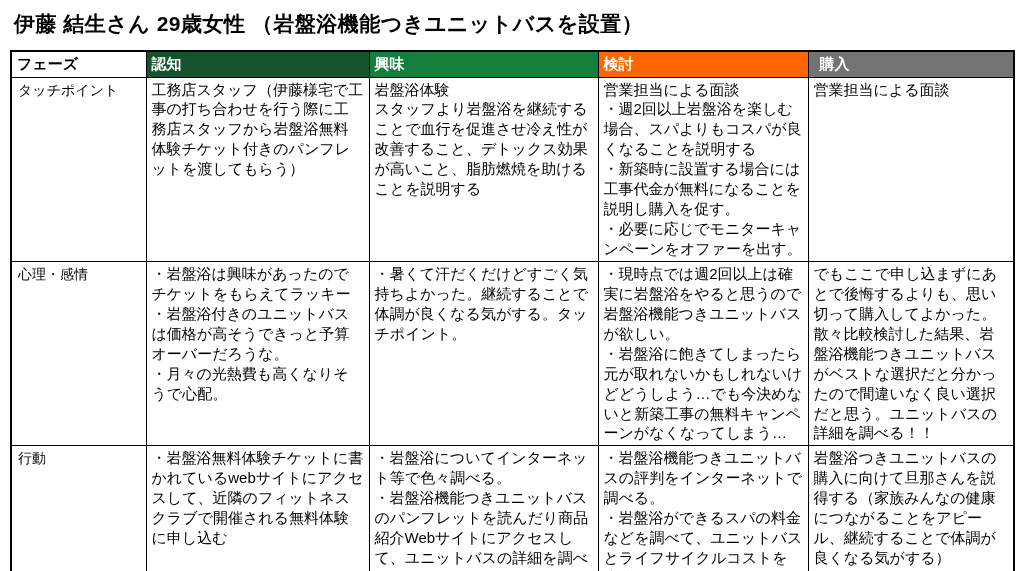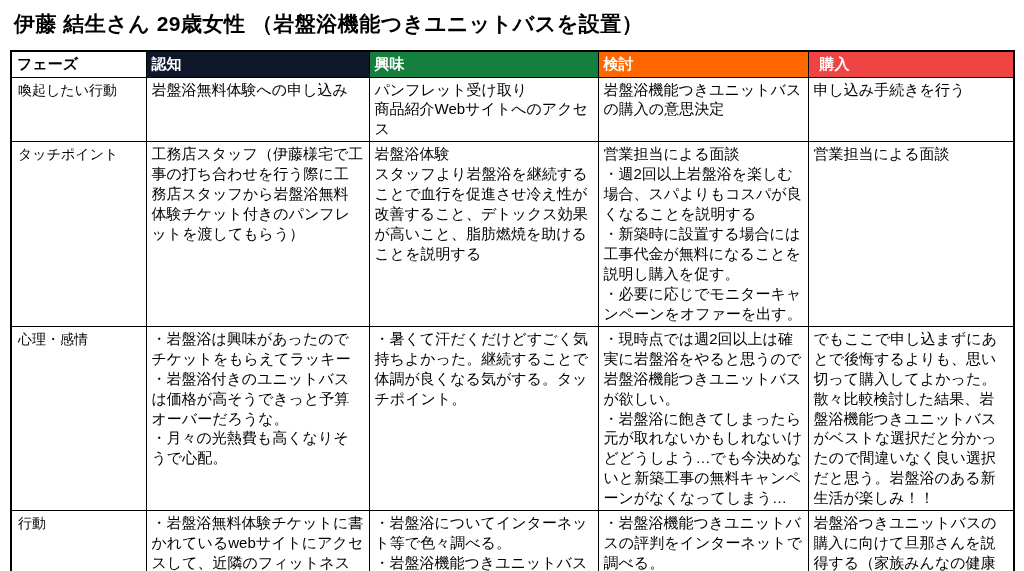--- a/index.html
+++ b/index.html
@@ -81,55 +81,47 @@
     <colgroup>
       <col style="width:135px">
       <col style="width:223px">
       <col style="width:229px">
       <col style="width:210px">
       <col style="width:206px">
     </colgroup>
     <thead>
       <tr class="r-header">
         <th class="corner">フェーズ</th>
-        <th class="phase" style="background-color: #0f172a;">認知</th>
+        <th class="phase" style="background-color: #14532d;">認知</th>
         <th class="phase" style="background-color: #15803d;">興味</th>
         <th class="phase" style="background-color: rgb(255, 102, 0); margin-top: 20px;">検討</th>
-        <th class="phase" style="background-color: #ef4444; padding-left: 11px;">購入</th>
+        <th class="phase" style="background-color: #737373; padding-left: 11px;">購入</th>
       </tr>
     </thead>
     <tbody>
-      <tr class="r-0">
-        <th class="rowlabel">喚起したい行動</th>
-        <td>岩盤浴無料体験への申し込み</td>
-        <td>パンフレット受け取り
-商品紹介Webサイトへのアクセス</td>
-        <td>岩盤浴機能つきユニットバスの購入の意思決定</td>
-        <td>申し込み手続きを行う</td>
-      </tr>
       <tr class="r-1">
         <th class="rowlabel">タッチポイント</th>
         <td>工務店スタッフ（伊藤様宅で工事の打ち合わせを行う際に工務店スタッフから岩盤浴無料体験チケット付きのパンフレットを渡してもらう）</td>
         <td>岩盤浴体験
 スタッフより岩盤浴を継続することで血行を促進させ冷え性が改善すること、デトックス効果が高いこと、脂肪燃焼を助けることを説明する</td>
         <td>営業担当による面談
 ・週2回以上岩盤浴を楽しむ場合、スパよりもコスパが良くなることを説明する
 ・新築時に設置する場合には工事代金が無料になることを説明し購入を促す。
 ・必要に応じでモニターキャンペーンをオファーを出す。</td>
         <td>営業担当による面談</td>
       </tr>
       <tr class="r-2">
         <th class="rowlabel">心理・感情</th>
         <td>・岩盤浴は興味があったのでチケットをもらえてラッキー
 ・岩盤浴付きのユニットバスは価格が高そうできっと予算オーバーだろうな。
 ・月々の光熱費も高くなりそうで心配。</td>
         <td>・暑くて汗だくだけどすごく気持ちよかった。継続することで体調が良くなる気がする。タッチポイント。</td>
         <td>・現時点では週2回以上は確実に岩盤浴をやると思うので岩盤浴機能つきユニットバスが欲しい。
 ・岩盤浴に飽きてしまったら元が取れないかもしれないけどどうしよう…でも今決めないと新築工事の無料キャンペーンがなくなってしまう…</td>
-        <td>でもここで申し込まずにあとで後悔するよりも、思い切って購入してよかった。散々比較検討した結果、岩盤浴機能つきユニットバスがベストな選択だと分かったので間違いなく良い選択だと思う。岩盤浴のある新生活が楽しみ！！</td>
+        <td>でもここで申し込まずにあとで後悔するよりも、思い切って購入してよかった。散々比較検討した結果、岩盤浴機能つきユニットバスがベストな選択だと分かったので間違いなく良い選択だと思う。ユニットバスの詳細を調べる！！</td>
       </tr>
       <tr class="r-3">
         <th class="rowlabel">行動</th>
         <td>・岩盤浴無料体験チケットに書かれているwebサイトにアクセスして、近隣のフィットネスクラブで開催される無料体験に申し込む</td>
         <td>・岩盤浴についてインターネット等で色々調べる。
 ・岩盤浴機能つきユニットバスのパンフレットを読んだり商品紹介Webサイトにアクセスして、ユニットバスの詳細を調べる。</td>
         <td>・岩盤浴機能つきユニットバスの評判をインターネットで調べる。
 ・岩盤浴ができるスパの料金などを調べて、ユニットバスとライフサイクルコストを比較する。</td>
         <td>岩盤浴つきユニットバスの購入に向けて旦那さんを説得する（家族みんなの健康につながることをアピール、継続することで体調が良くなる気がする）</td>
       </tr>

